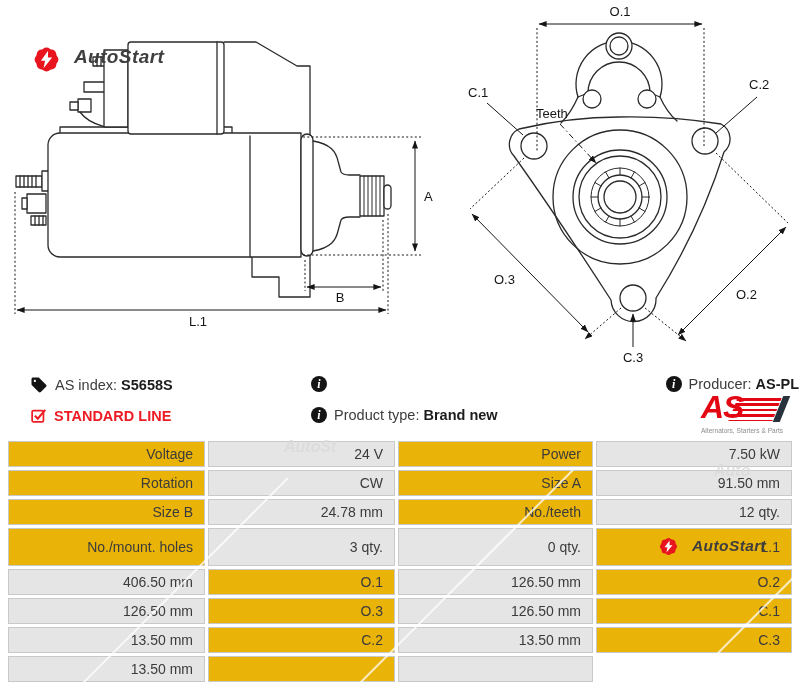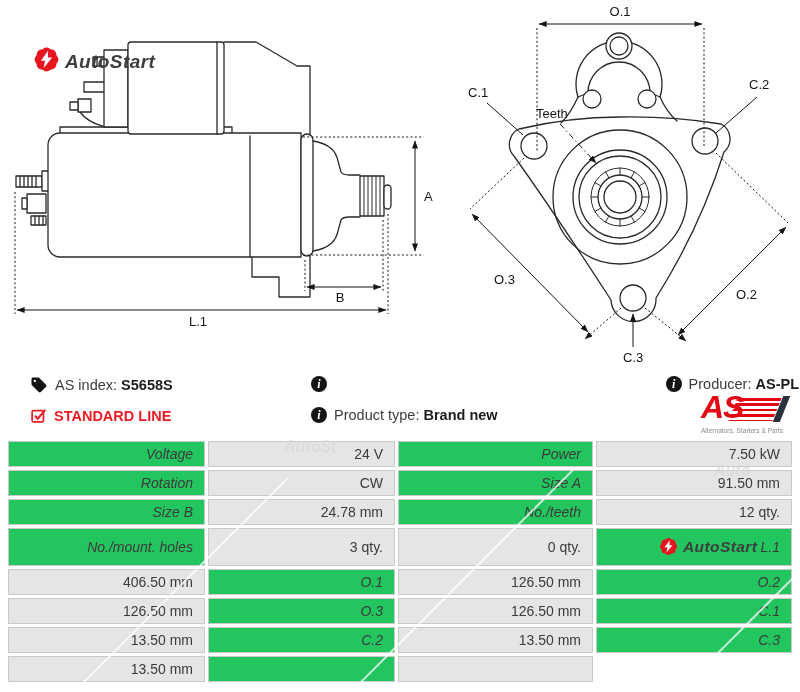--- a/index.html
+++ b/index.html
@@ -10,21 +10,21 @@
   #drawing{position:absolute;top:0;left:0;}
   .ln{fill:none;stroke:#2a2a2a;stroke-width:1.3;stroke-linejoin:round;stroke-linecap:round;}
   .fw{fill:#ffffff;stroke:#2a2a2a;stroke-width:1.3;stroke-linejoin:round;}
   .thin{stroke-width:1;}
   .dim{fill:none;stroke:#151515;stroke-width:1;}
   .dot{stroke-dasharray:2 2.3;}
   .dashdot{stroke-dasharray:6 3 1.5 3;}
   .dlab{font:13px "Liberation Sans",sans-serif;fill:#161616;}
 
   
-  .logo-autostart{position:absolute;display:flex;align-items:flex-end;gap:5px;pointer-events:none;}
+  .logo-autostart{position:absolute;display:flex;align-items:flex-start;gap:14px;pointer-events:none;}
   .logo-autostart .txt{font-style:italic;font-weight:bold;color:#3e3e3e;letter-spacing:.4px;}
   #logo-top{top:46px;left:33px;}
   #logo-top .txt{font-size:19px;}
   #logo-watermark{top:537px;left:659px;z-index:5;}
   #logo-watermark .txt{font-size:15.5px;}
 
   .aspl{position:absolute;top:395px;right:9px;width:98px;text-align:center;}
   .aspl-mark{position:relative;height:29px;}
   .aspl-stripes{position:absolute;right:14px;top:3px;width:44px;height:23px;
     background:repeating-linear-gradient(180deg,#e30613 0 2.6px,#ffffff 2.6px 5.4px);
@@ -44,21 +44,21 @@
   .red-line{color:#ed1c24;font-weight:bold;}
 
   
   .specs{position:absolute;top:441px;left:8px;width:784px;display:grid;
     grid-template-columns:197px 187px 195px 196px;
     grid-template-rows:26px 26px 26px 38px 26px 26px 26px 26px;
     column-gap:3px;row-gap:3px;z-index:2;}
   .cell{border:1px solid #c9c9c9;box-sizing:border-box;display:flex;align-items:center;
     justify-content:flex-end;padding:0 11px 0 5px;font-size:14px;color:#3b3b3b;
     text-align:right;line-height:1.2;}
-  .lab{background:#22c55e;font-style:italic;}
+  .lab{background:#eab308;}
   .val{background:#e5e5e5;}
 
   
   .ghost{position:absolute;font-style:italic;font-weight:bold;color:#d9d9d9;opacity:.75;z-index:3;
     pointer-events:none;font-size:16px;}
   .diag{position:absolute;width:2px;background:rgba(255,255,255,.75);z-index:4;pointer-events:none;
     transform:rotate(45deg);transform-origin:center;}
 </style>
 </head>
 <body>

